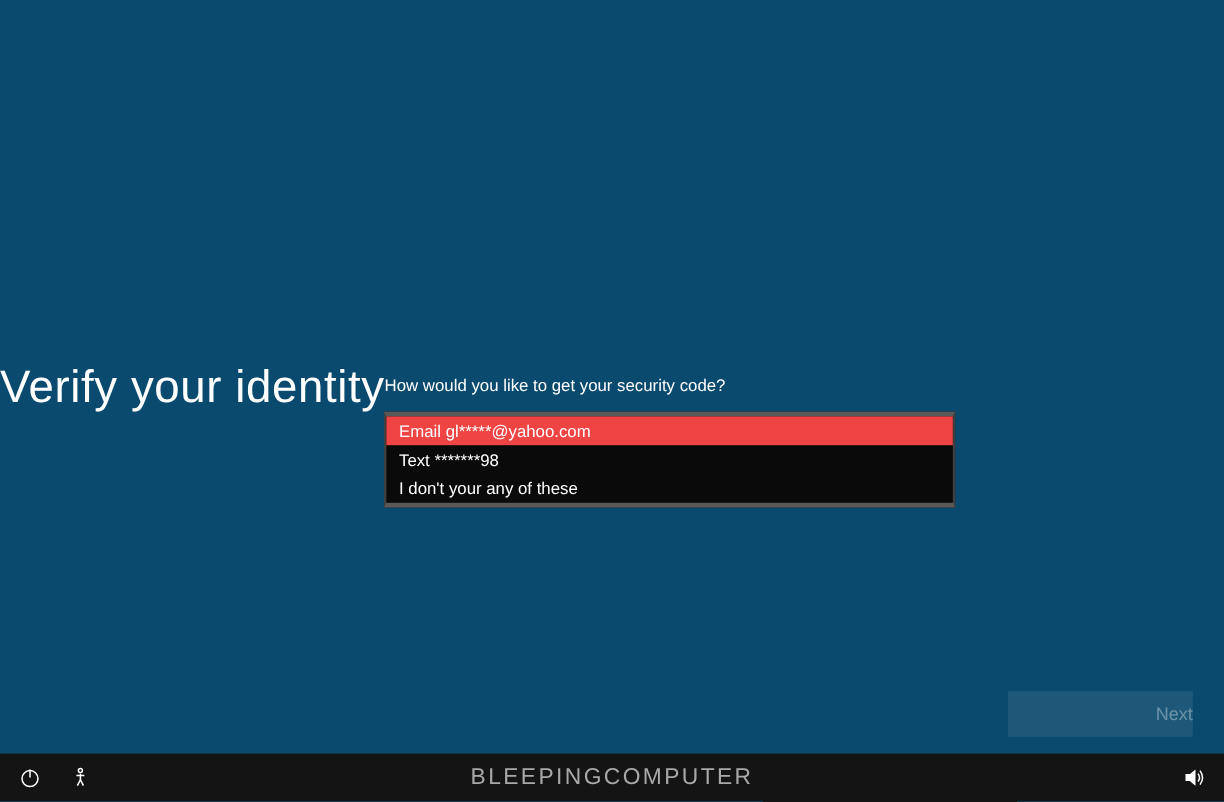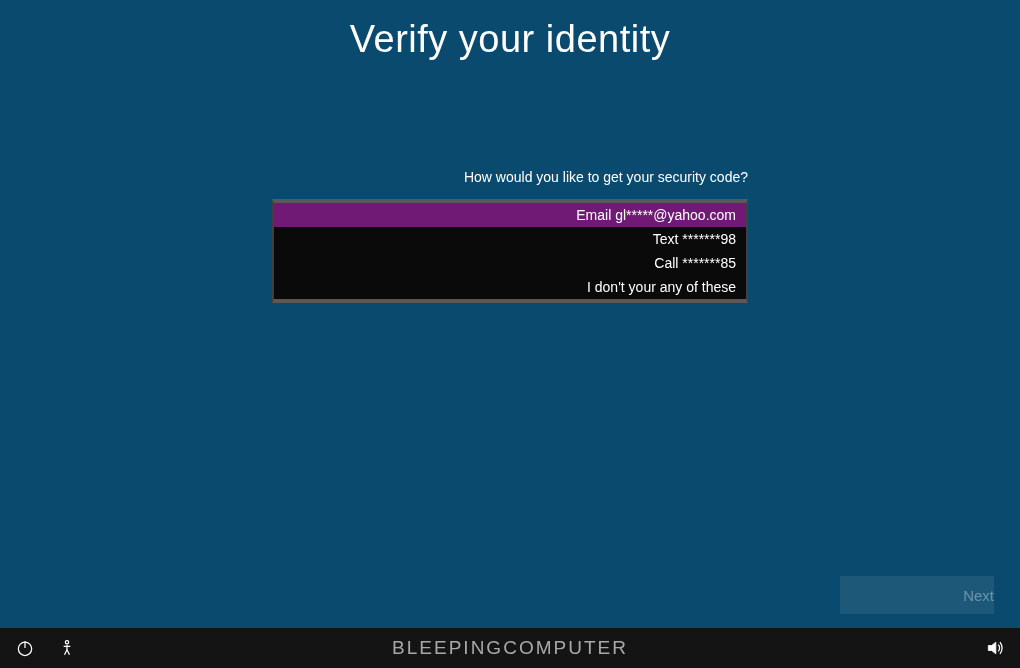--- a/index.html
+++ b/index.html
@@ -12,23 +12,22 @@
       height: 668px;
       background: #0a4a6e;
       font-family: "Segoe UI", Arial, sans-serif;
       overflow: hidden;
       position: relative;
     }
     .main-area {
       width: 100%;
       height: 628px;
       display: flex;
-      flex-direction: column;
+      flex-direction: row;
       align-items: center;
-      text-align: right;
     }
     .page-title {
       color: #ffffff;
       font-size: 38px;
       font-weight: 300;
       margin-top: 18px;
       letter-spacing: 0.5px;
     }
     .content-block {
       width: 476px;
@@ -49,21 +48,21 @@
       border-right: 2px solid #404040;
     }
     .dropdown-option {
       color: #ffffff;
       font-size: 14px;
       padding: 3px 10px;
       cursor: pointer;
       line-height: 18px;
     }
     .dropdown-option.selected {
-      background: #701a75;
+      background: #ef4444;
     }
     .next-button {
       position: absolute;
       right: 26px;
       bottom: 54px;
       width: 154px;
       height: 38px;
       background: rgba(255, 255, 255, 0.08);
       color: rgba(255, 255, 255, 0.35);
       border: none;
@@ -121,21 +120,20 @@
 
 <div class="main-area">
   <h1 class="page-title">Verify your identity</h1>
 
   <div class="content-block">
     <div class="prompt-text">How would you like to get your security code?</div>
 
     <div class="dropdown-container">
       <div class="dropdown-option selected">Email gl*****@yahoo.com</div>
       <div class="dropdown-option">Text *******98</div>
-      <div class="dropdown-option">Call *******85</div>
       <div class="dropdown-option">I don't your any of these</div>
     </div>
   </div>
 </div>
 
 <button class="next-button">Next</button>
 
 <div class="taskbar">
   <div class="taskbar-left">
     <div class="icon-btn">

